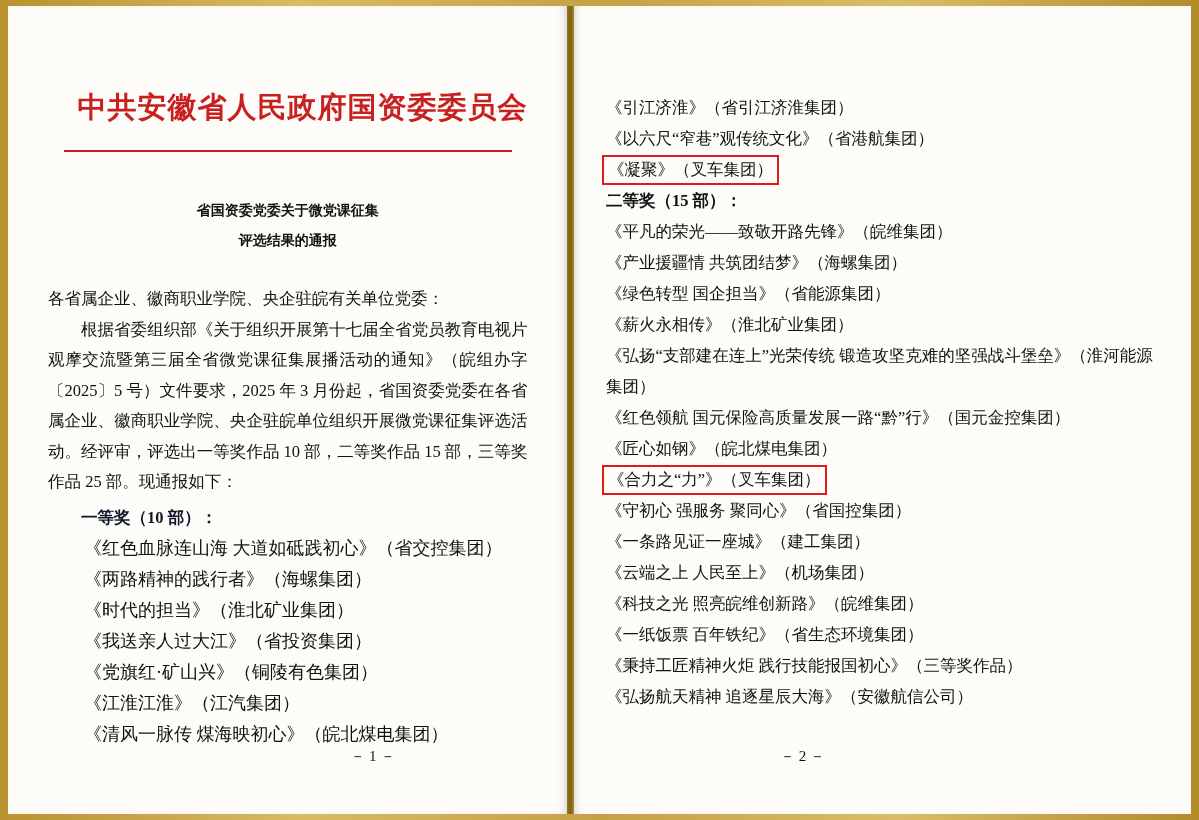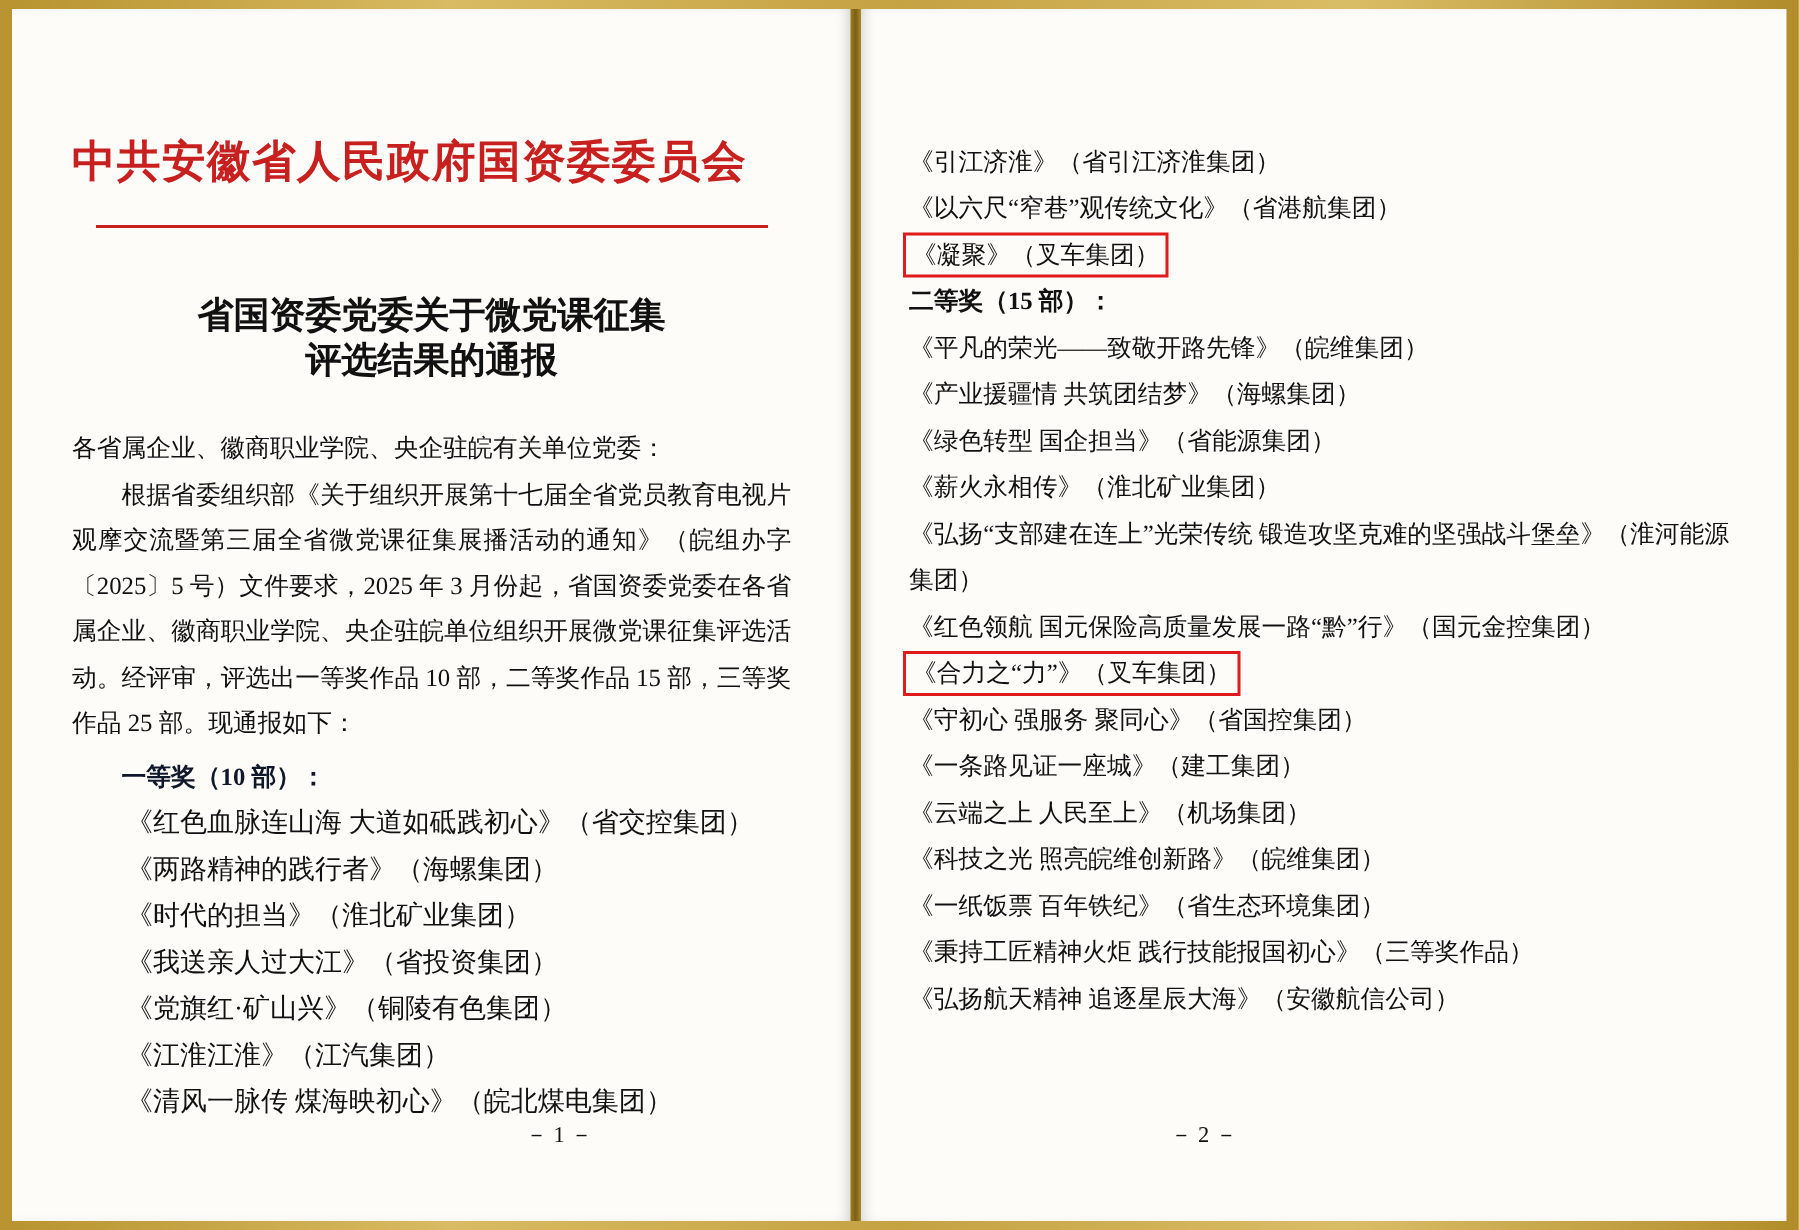--- a/index.html
+++ b/index.html
@@ -40,41 +40,41 @@
   }
   .page-right {
     width: 660px;
     height: 808px;
     padding: 0 30px 0 24px;
     box-shadow: inset 6px 0 10px -6px rgba(0,0,0,0.22);
   }
 
   
   .masthead {
-    text-align: left;
+    text-align: right;
     margin-top: 82px;
   }
   .masthead-title {
     color: #c81f1f;
     font-family: "Liberation Serif", "DejaVu Serif", serif;
     font-weight: bold;
     font-size: 29px;
     letter-spacing: 1px;
     white-space: nowrap;
   }
   .masthead-rule {
     margin: 22px auto 0 auto;
     width: 448px;
     height: 2px;
     background: #c81f1f;
   }
   .doc-title {
     text-align: center;
     font-weight: bold;
-    font-size: 24px;
+    font-size: 14px;
     line-height: 30px;
     margin-top: 44px;
     color: #111;
   }
   .body-text {
     font-size: 16.5px;
     line-height: 30.5px;
     color: #111;
     margin-top: 28px;
     text-align: justify;
@@ -180,20 +180,21 @@
 
     <div class="rhead">二等奖（15 部）：</div>
 
     <div>
       <div class="rentry"><span>《平凡的荣光——致敬开路先锋》（皖维集团）</span></div>
       <div class="rentry"><span>《产业援疆情 共筑团结梦》（海螺集团）</span></div>
       <div class="rentry"><span>《绿色转型 国企担当》（省能源集团）</span></div>
       <div class="rentry"><span>《薪火永相传》（淮北矿业集团）</span></div>
       <div class="rentry wrap"><span>《弘扬“支部建在连上”光荣传统 锻造攻坚克难的坚强战斗堡垒》（淮河能源集团）</span></div>
       <div class="rentry wrap"><span>《红色领航 国元保险高质量发展一路“黔”行》（国元金控集团）</span></div>
+      <div class="rentry"><span>《匠心如钢》（皖北煤电集团）</span></div>
       <div class="rentry"><span class="boxed">《合力之“力”》（叉车集团）</span></div>
       <div class="rentry"><span>《守初心 强服务 聚同心》（省国控集团）</span></div>
       <div class="rentry"><span>《一条路见证一座城》（建工集团）</span></div>
       <div class="rentry"><span>《云端之上 人民至上》（机场集团）</span></div>
       <div class="rentry"><span>《科技之光 照亮皖维创新路》（皖维集团）</span></div>
       <div class="rentry"><span>《一纸饭票 百年铁纪》（省生态环境集团）</span></div>
       <div class="rentry wrap"><span>《秉持工匠精神火炬 践行技能报国初心》（三等奖作品）</span></div>
       <div class="rentry"><span>《弘扬航天精神 追逐星辰大海》（安徽航信公司）</span></div>
     </div>
 

